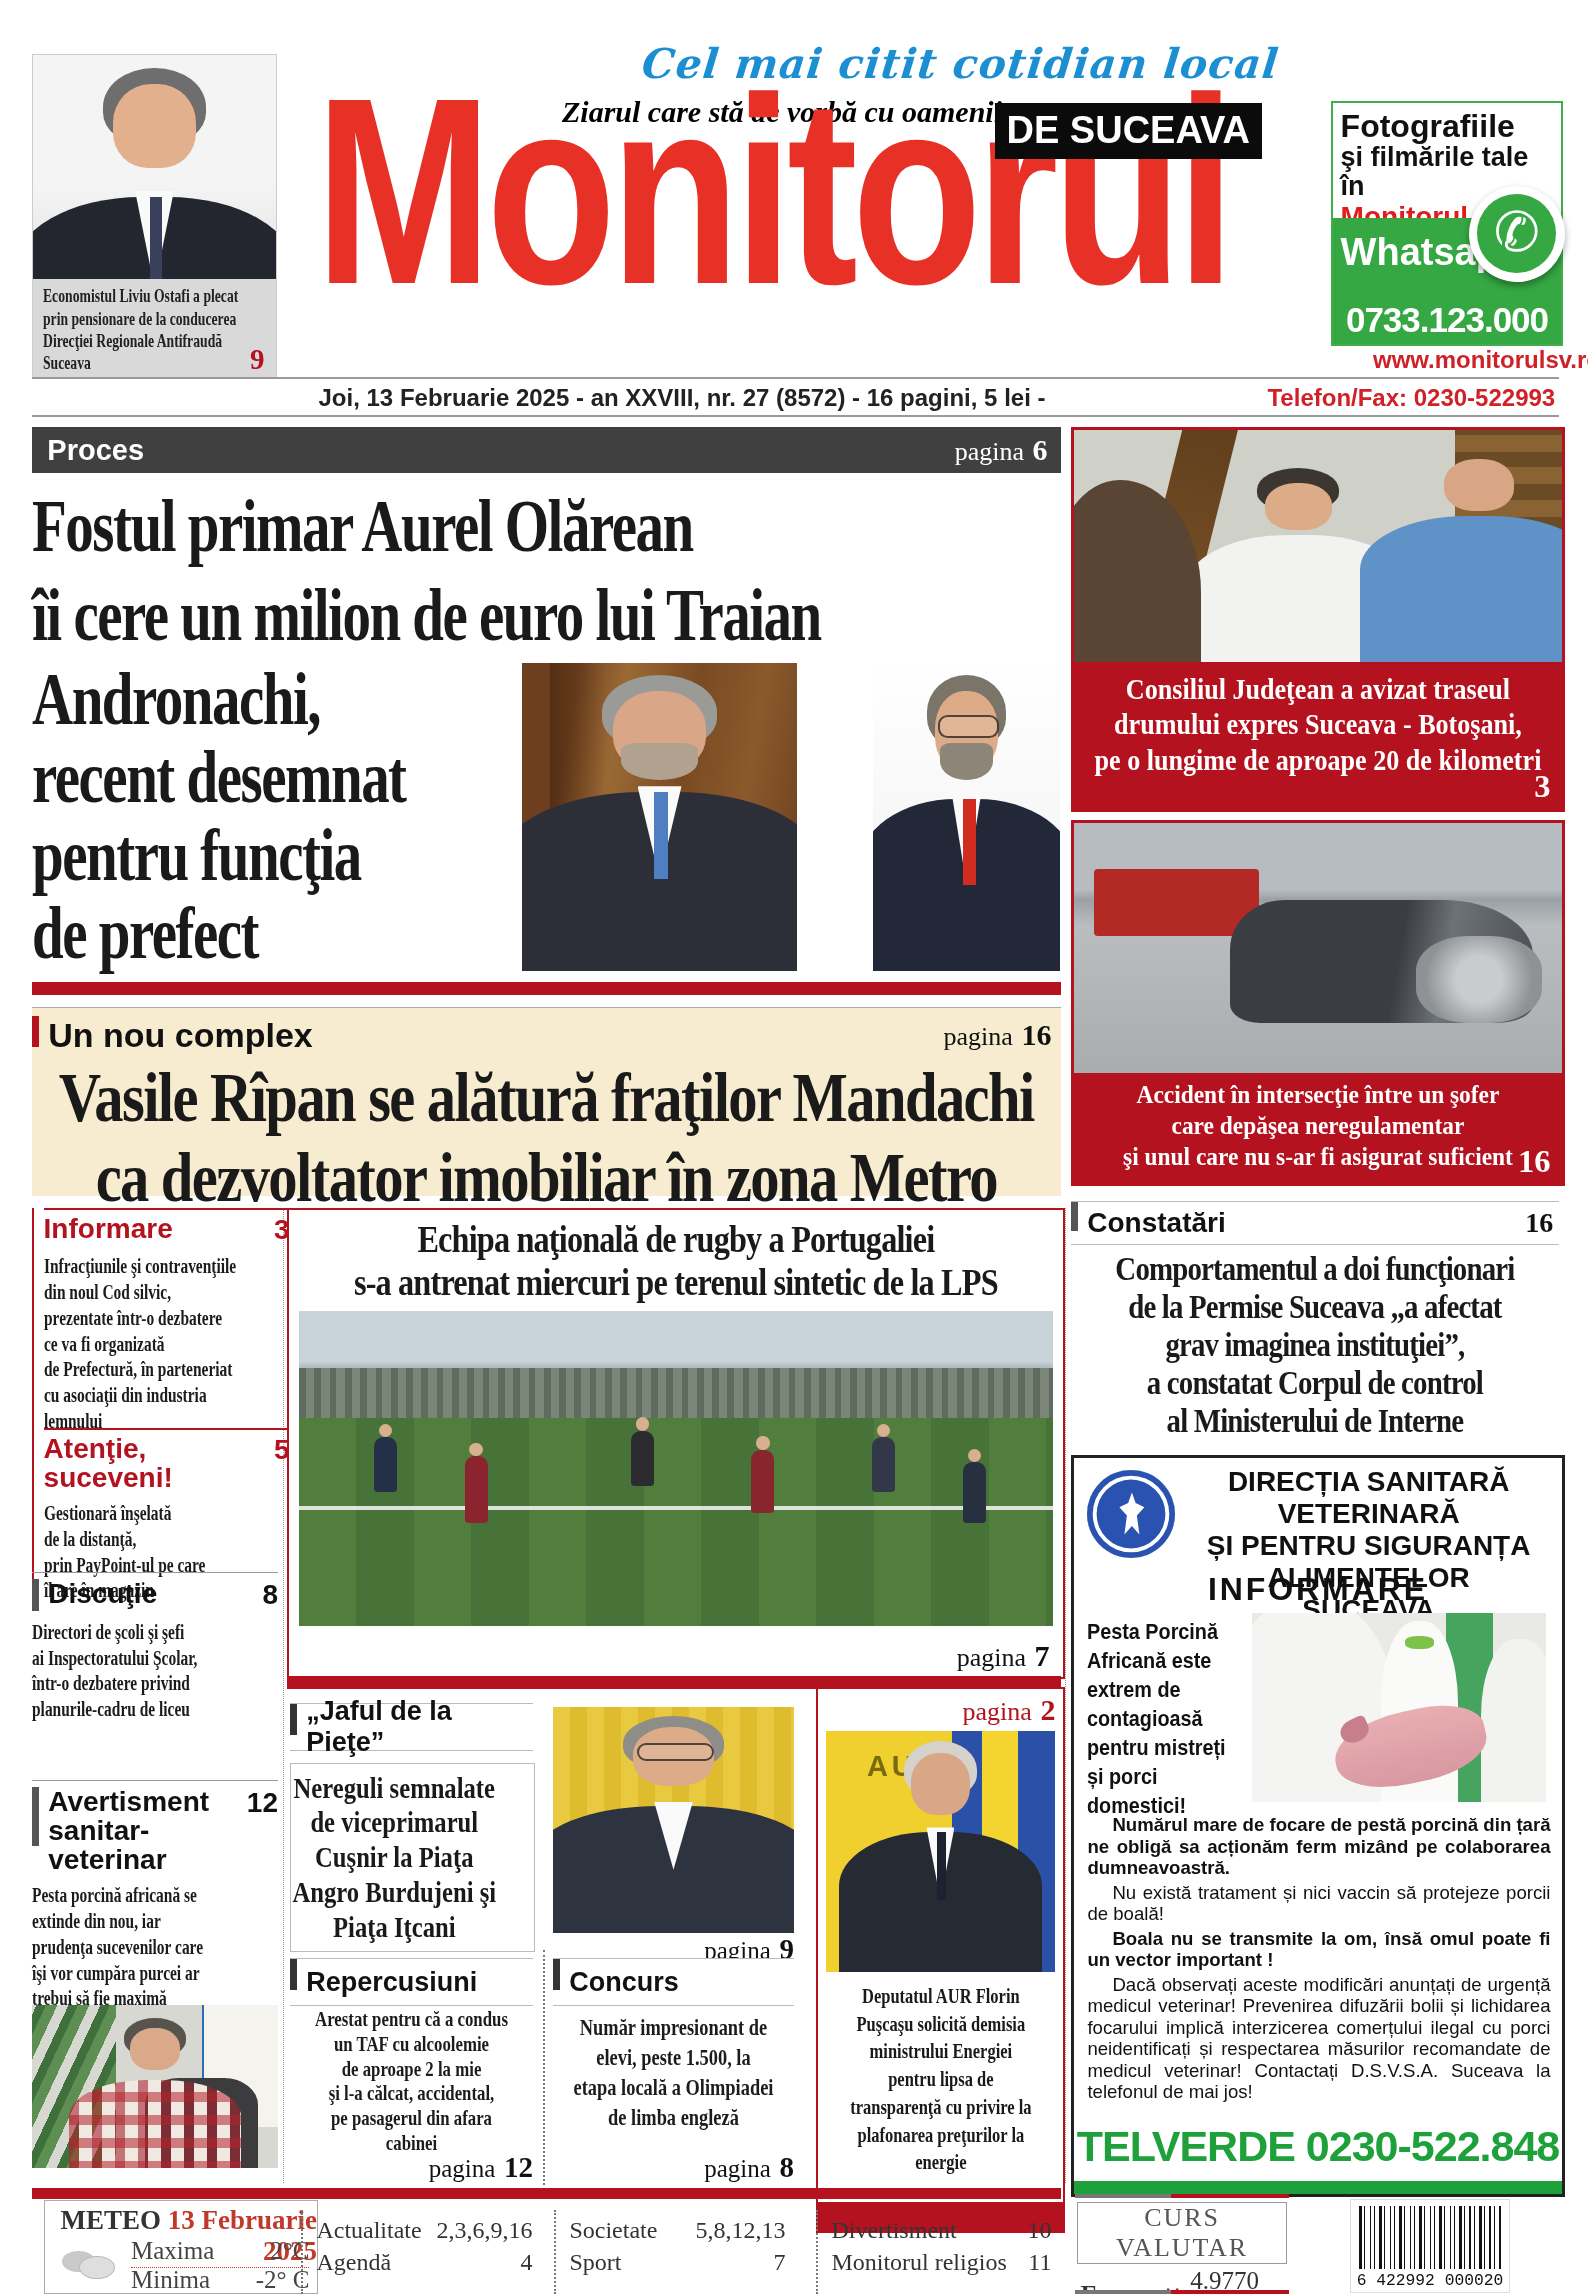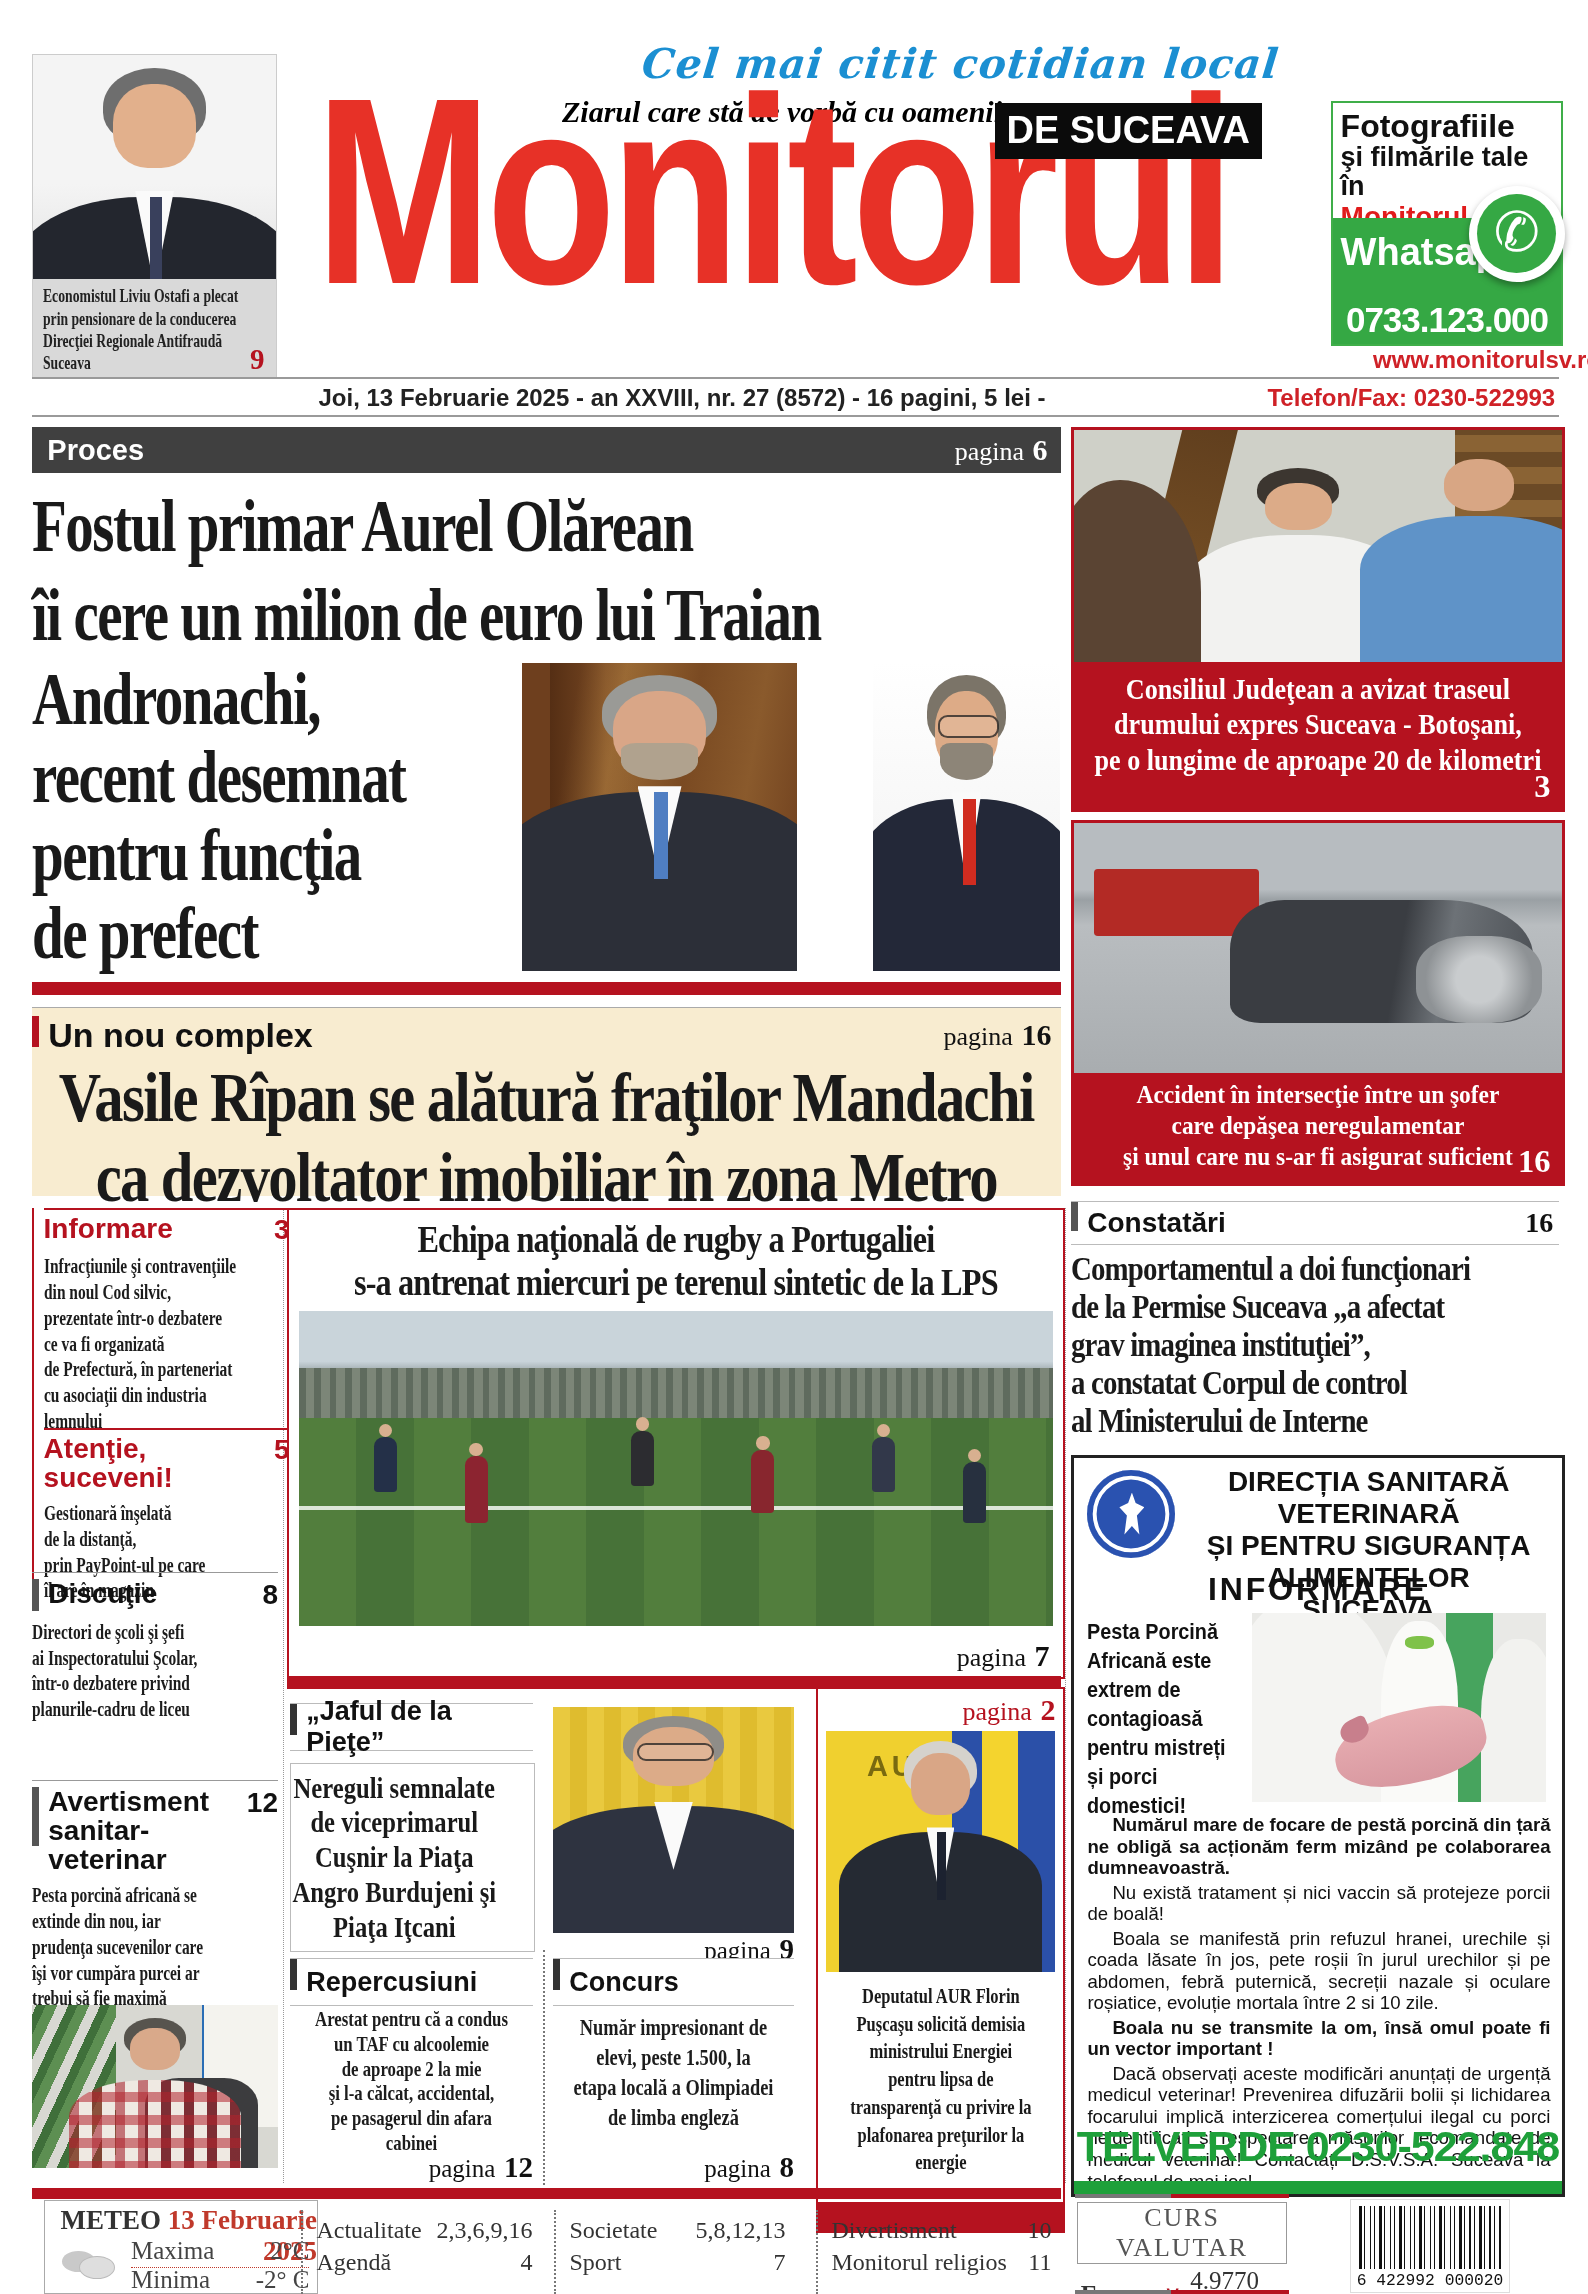--- a/index.html
+++ b/index.html
@@ -156,21 +156,21 @@
   .aur-cap{position:absolute;left:7.6px;right:7.6px;top:293px;text-align:center;
      font-family:"Liberation Serif",serif;font-weight:bold;font-size:22px;line-height:1.26;color:#1a1a1a;}
   .aur-band{position:absolute;left:0;right:0;bottom:0;height:29px;background:#b5121f;}
 
   
   .constatari-kicker{left:1071px;top:1201px;width:488px;height:42px;border-top:1.9px solid #bbb;border-bottom:1.9px solid #bbb;
      display:flex;align-items:center;}
   .constatari-kicker .kbar{background:#555;height:29px;}
   .constatari-kicker .lbl{font-weight:bold;font-size:28px;flex:1;}
   .constatari-kicker .num{font-weight:bold;font-size:28px;font-family:"Liberation Serif",serif;padding-right:5.7px;}
-  .constatari-h{left:1071px;top:1250px;width:488px;text-align:left;font-family:"Liberation Serif",serif;
+  .constatari-h{left:1071px;top:1250px;width:488px;text-align:center;font-family:"Liberation Serif",serif;
      font-weight:bold;font-size:34px;line-height:1.12;letter-spacing:-1px;color:#1a1a1a;}
   .dsv{left:1071px;top:1455px;width:488px;height:736px;border:3.8px solid #222;background:#fff;}
   .gov-logo{position:absolute;left:13.4px;top:11.5px;width:88px;height:88px;border-radius:50%;background:#2a52b0;
      box-shadow:inset 0 0 0 5.7px #2a52b0,inset 0 0 0 9.6px #fff;}
   .gov-logo::after{content:"";position:absolute;left:32px;top:23px;width:25px;height:42px;background:#fff;
      clip-path:polygon(50% 0,65% 25%,100% 35%,70% 55%,80% 100%,50% 80%,20% 100%,30% 55%,0 35%,35% 25%);}
   .dsv-title{position:absolute;left:107px;right:5.7px;top:7.6px;text-align:center;font-weight:bold;font-size:28px;line-height:1.15;color:#111;}
   .dsv-informare{position:absolute;left:0;right:0;top:113px;text-align:center;font-weight:bold;font-size:32px;letter-spacing:2.9px;color:#111;}
   .dsv-side{position:absolute;left:13.4px;top:159px;width:155px;font-weight:bold;font-size:22px;line-height:1.32;color:#111;}
   .pig-photo{position:absolute;left:178px;top:155px;width:294px;height:189px;overflow:hidden;background:#e9e9e6;}
@@ -537,21 +537,20 @@
       <div class="pig-suit1"></div>
       <div class="pig-suit2"></div>
       <div class="pig-suit3"></div>
       <div class="pig-goggle"></div>
       <div class="pig-body"></div>
       <div class="pig-ear"></div>
     </div>
     <div class="dsv-paras">
       <p class="b">Numărul mare de focare de pestă porcină din țară ne obligă sa acționăm ferm mizând pe colaborarea dumneavoastră.</p>
       <p>Nu există tratament și nici vaccin să protejeze porcii de boală!</p>
-      <p>Boala se manifestă prin refuzul hranei, urechile și coada lăsate în jos, pete roșii în jurul urechilor și pe abdomen, febră puternică, secreții nazale și oculare roșiatice, evoluție mortala între 2 si 10 zile.</p>
       <p class="b">Boala nu se transmite la om, însă omul poate fi un vector important !</p>
       <p>Dacă observați aceste modificări anunțați de urgență medicul veterinar! Prevenirea difuzării bolii  și lichidarea focarului implică interzicerea comerțului ilegal cu porci neidentificați și respectarea măsurilor recomandate de medicul veterinar! Contactați D.S.V.S.A. Suceava la telefonul de mai jos!</p>
     </div>
     <div class="telverde">TELVERDE 0230-522.848</div>
     <div class="dsv-greenbar"></div>
   </div>
 
   <div class="abs redbar3"></div>
 
   <div class="abs meteo">

